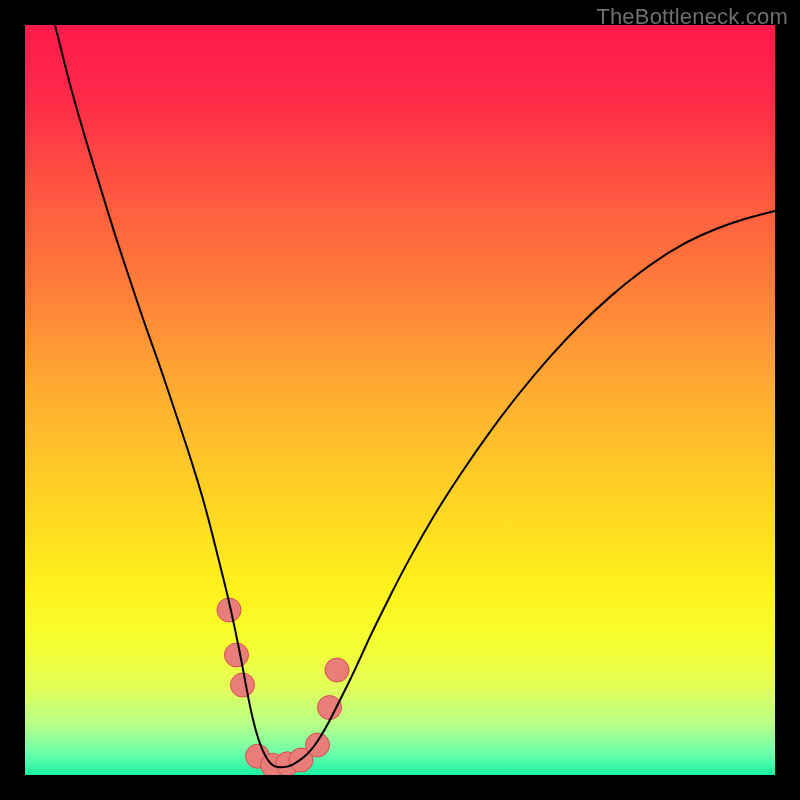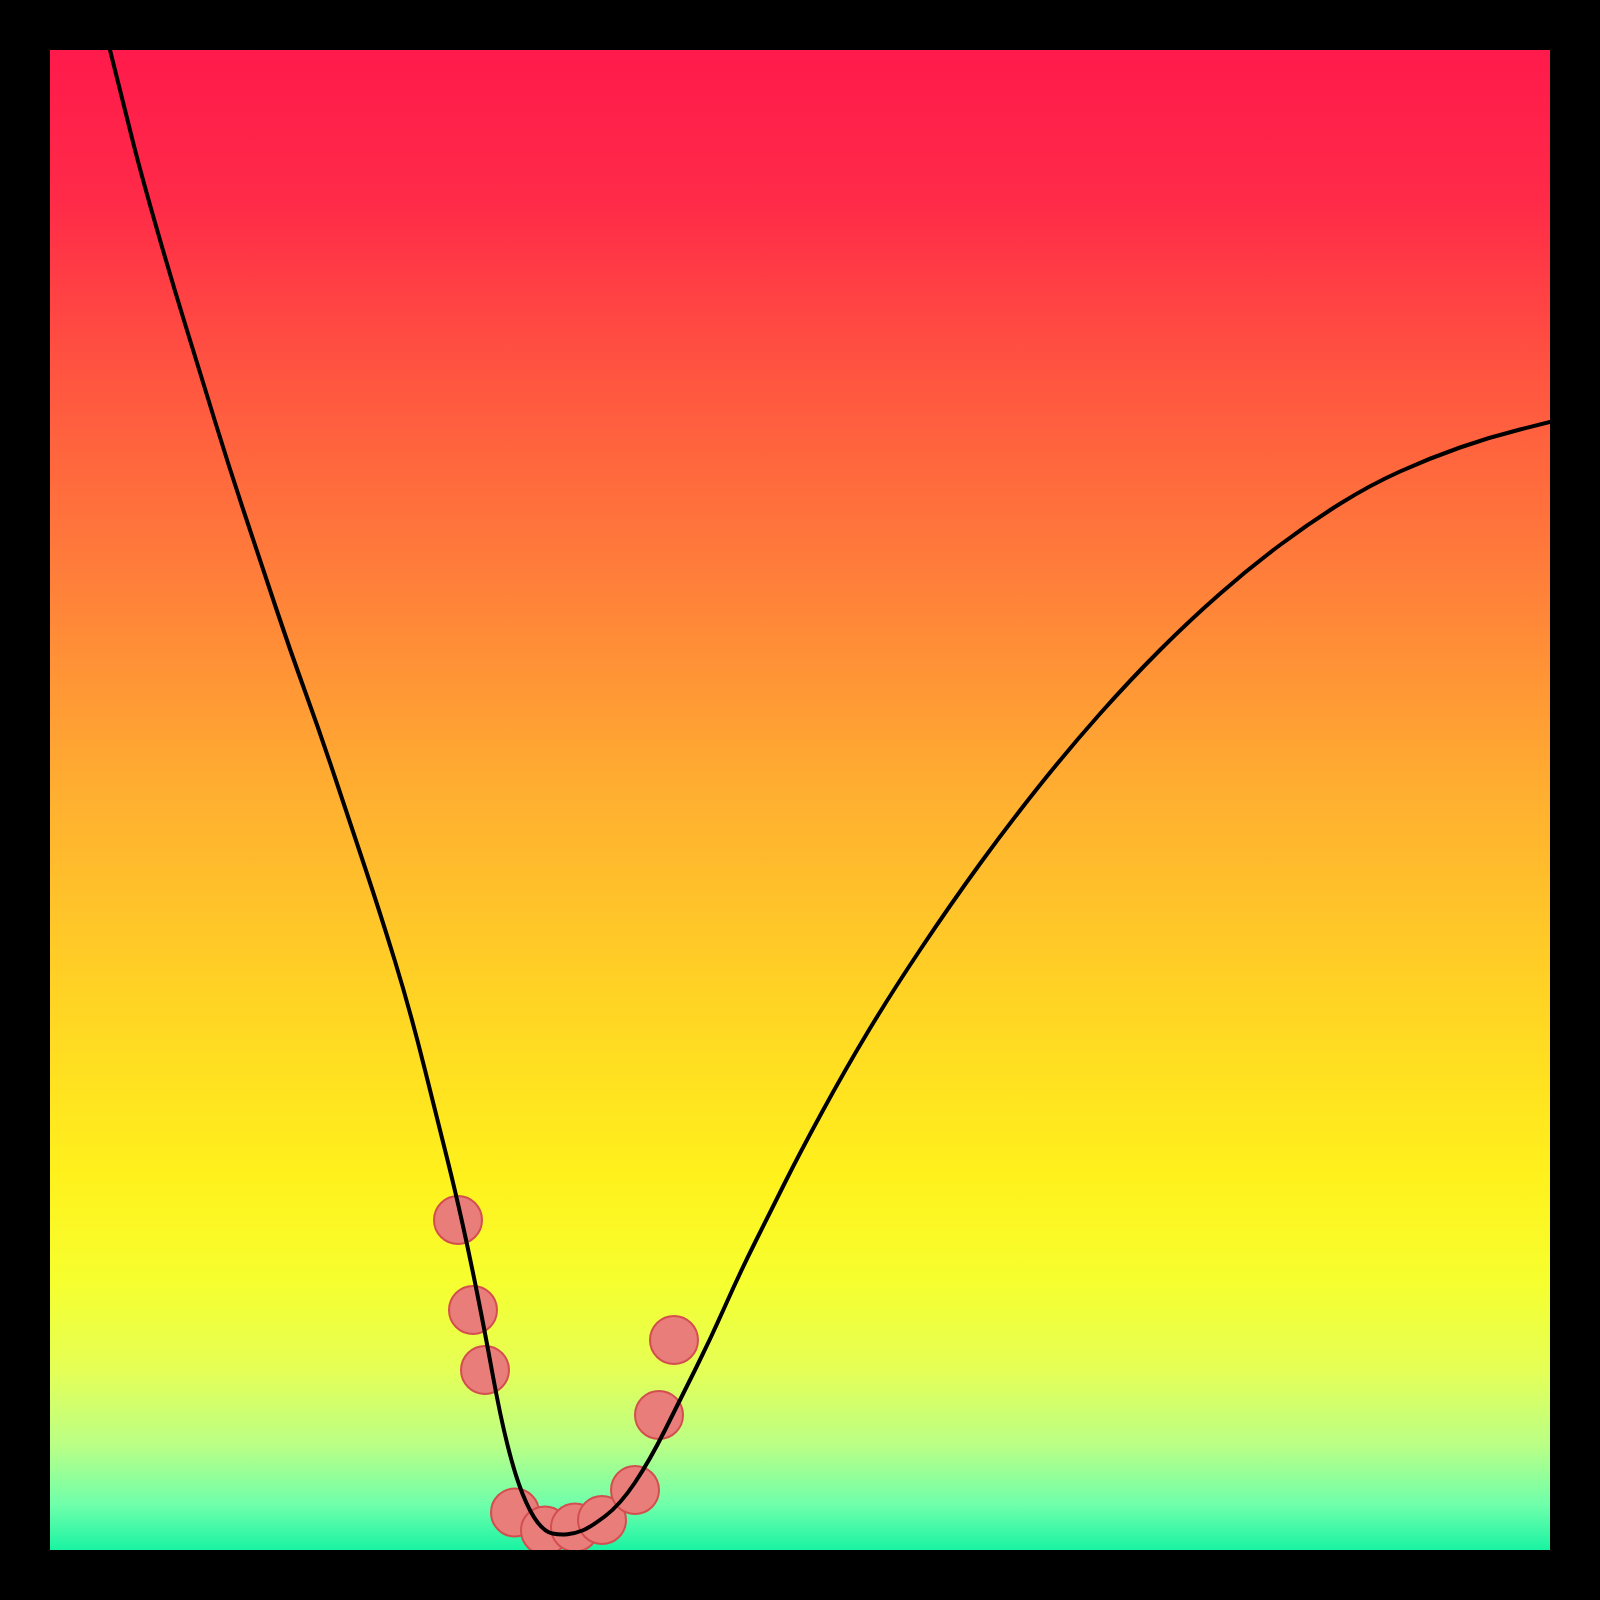--- a/index.html
+++ b/index.html
@@ -33,20 +33,21 @@
     color: #6e6e6e;
     font-size: 22px;
     font-weight: 500;
     letter-spacing: 0.2px;
   }
 </style>
 </head>
 <body>
 
 <div class="frame">
+  <div class="watermark">TheBottleneck.com</div>
   <div class="plot-area">
     <svg id="chart-svg" width="750" height="750" viewBox="0 0 750 750" preserveAspectRatio="none">
       <defs>
         <linearGradient id="bg-grad" x1="0" y1="0" x2="0" y2="1">
             <stop offset="0%" stop-color="#ff1a4b"></stop>
             <stop offset="10%" stop-color="#ff2a48"></stop>
             <stop offset="22%" stop-color="#ff5640"></stop>
             <stop offset="35%" stop-color="#ff7e3a"></stop>
             <stop offset="50%" stop-color="#ffb030"></stop>
             <stop offset="63%" stop-color="#ffd324"></stop>

